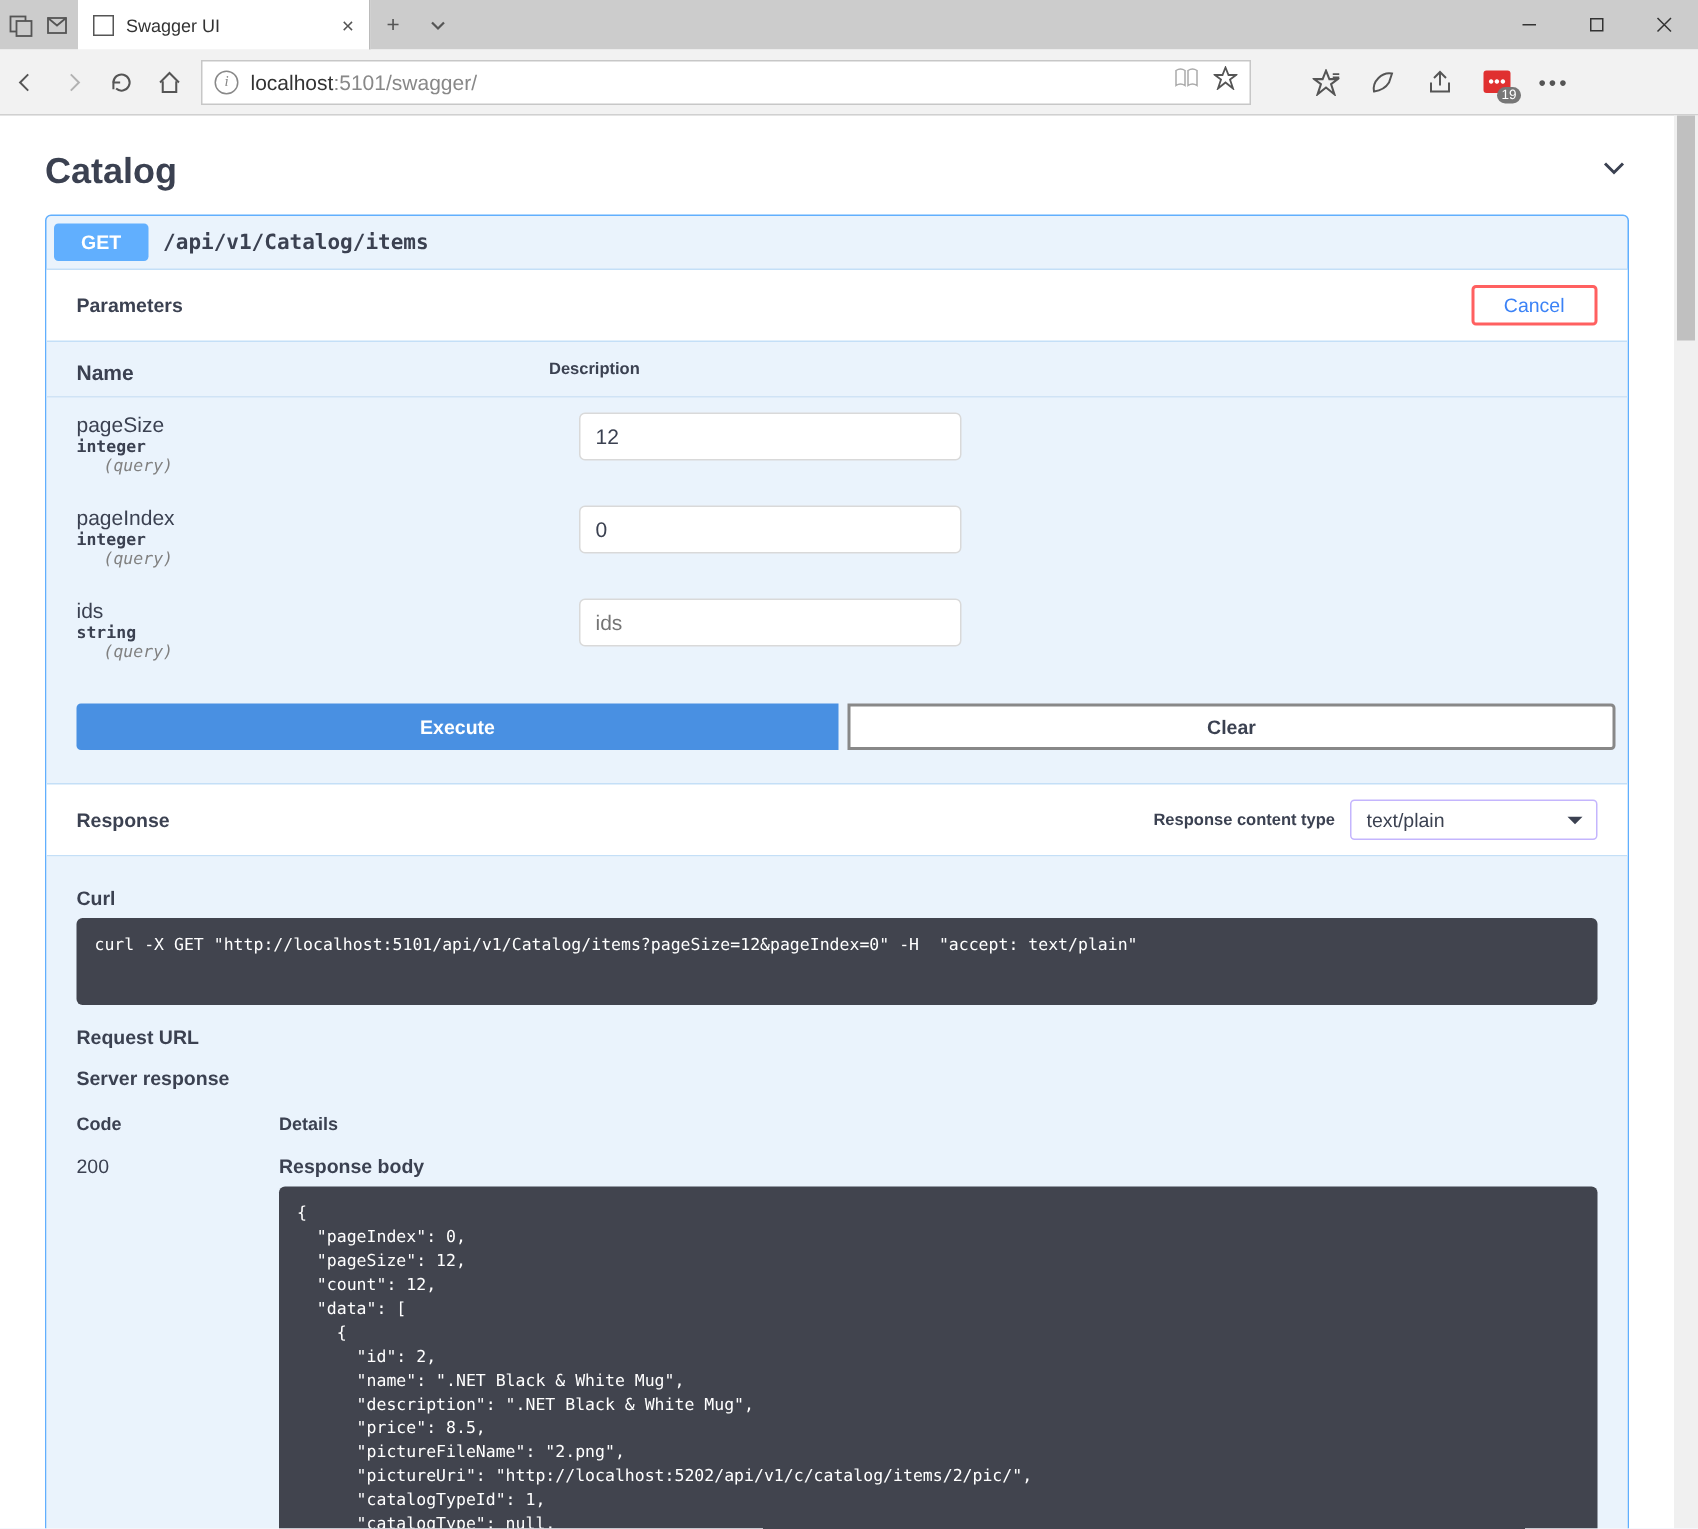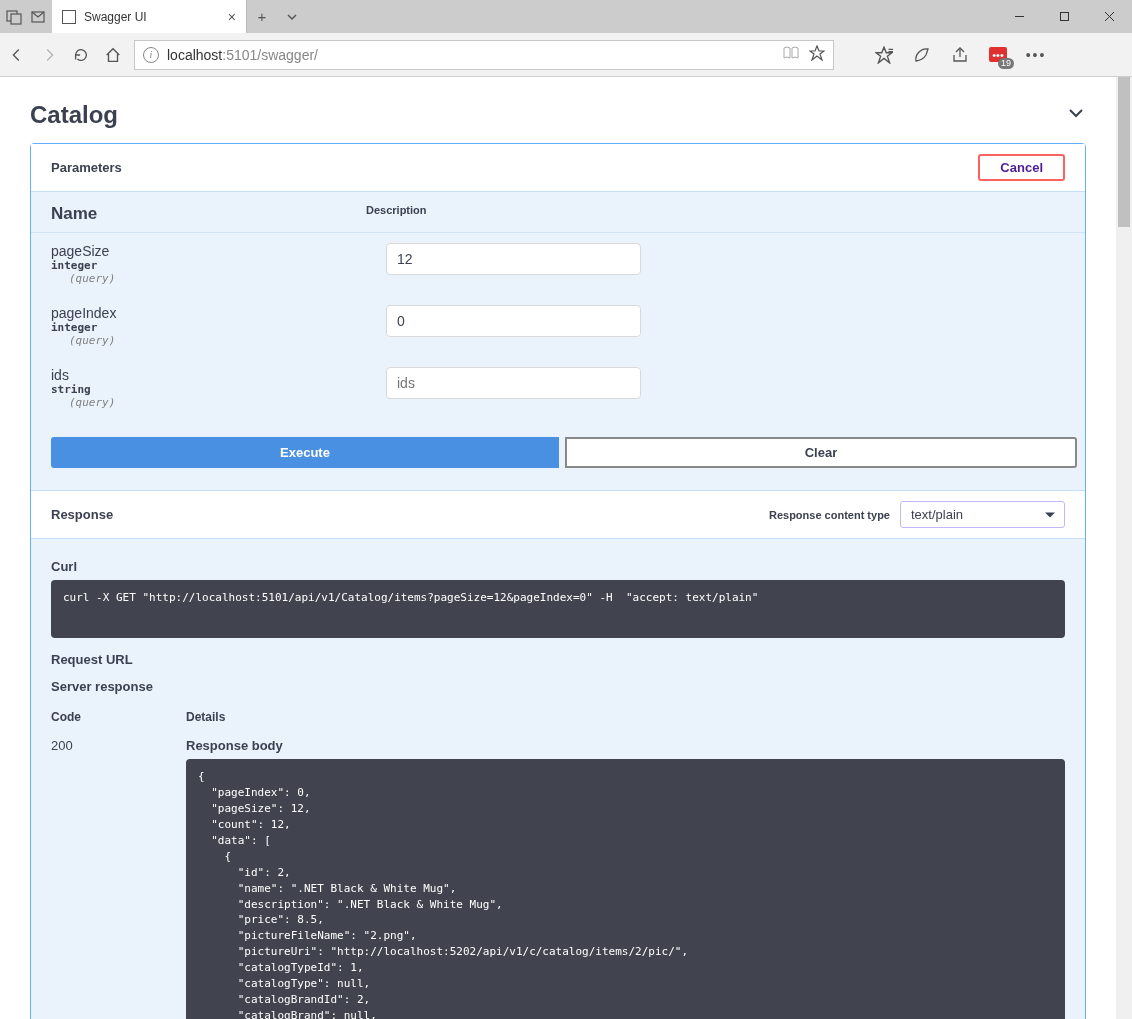--- a/index.html
+++ b/index.html
@@ -44,25 +44,25 @@
 .section-title { font-size: 24px; font-weight: 700; color: #3b4151; }
 .chev-down { font-size: 20px; color: #3b4151; }
 
 .op { border: 1px solid #61affe; border-radius: 4px; background: #eaf3fc; margin-top: 4px; box-shadow: 0 0 0 rgba(0,0,0,0); }
 .op-head { display: flex; align-items: center; padding: 5px; gap: 10px; border-bottom: 1px solid #c4dff7; }
 .method { background: #61affe; color: #fff; font-size: 13px; font-weight: 700; padding: 5px 18px; border-radius: 3px; min-width: 58px; text-align: center; }
 .path { font-family: "Consolas", monospace; font-size: 14px; color: #3b4151; font-weight: 600; }
 
 .params-head { display: flex; align-items: center; justify-content: space-between; padding: 10px 20px; background: #fff; border-bottom: 1px solid #c4dff7; }
 .params-title { font-size: 13px; font-weight: 700; color: #3b4151; }
-.cancel-btn { border: 2px solid #ff6060; color: #4c1d95; background: #fff; font-size: 13px; font-weight: 700; padding: 4px 20px; border-radius: 3px; cursor: pointer; }
+.cancel-btn { border: 2px solid #ff6060; color: #3b82f6; background: #fff; font-size: 13px; font-weight: 400; padding: 4px 20px; border-radius: 3px; cursor: pointer; }
 
 .params-body { background: #eaf3fc; padding: 0; }
 .param-table-head { display: flex; padding: 12px 20px 8px 20px; border-bottom: 1px solid #d0e3f5; }
-.col-name { width: 315px; font-size: 17px; font-weight: 700; color: #3b4151; }
+.col-name { width: 315px; font-size: 14px; font-weight: 700; color: #3b4151; }
 .col-desc { font-size: 11px; font-weight: 700; color: #3b4151; }
 .param-row { display: flex; padding: 10px 20px; }
 .param-name { width: 335px; }
 .pname { font-size: 14px; color: #3b4151; }
 .ptype { font-family: "Consolas", monospace; font-size: 11px; font-weight: 700; color: #3b4151; }
 .ploc { font-family: "Consolas", monospace; font-size: 11px; font-style: italic; color: #808080; margin-left: 18px; }
 .param-input { width: 255px; height: 32px; border: 1px solid #d9d9d9; border-radius: 4px; padding: 0 10px; font-size: 14px; color: #3b4151; background: #fff; }
 
 .exec-row { display: flex; padding: 18px 8px 22px 20px; gap: 6px; }
 .exec-btn { flex: 1; background: #4990e2; color: #fff; border: none; font-size: 13px; font-weight: 700; padding: 8px 0; border-radius: 3px 0 0 3px; cursor: pointer; }
@@ -209,20 +209,24 @@
   <div class="section-head">
     <div class="section-title">Catalog</div>
     <div class="chev-down">
       <svg width="20" height="20" viewBox="0 0 20 20" fill="none" stroke="#3b4151" stroke-width="2">
             <path d="M4 7 L10 13 L16 7"></path>
           </svg>
     </div>
   </div>
 
   <div class="op">
+    <div class="op-head">
+      <span class="method">GET</span>
+      <span class="path">/api/v1/Catalog/items</span>
+    </div>
 
     <div class="params-head">
       <span class="params-title">Parameters</span>
       <button class="cancel-btn">Cancel</button>
     </div>
 
     <div class="params-body">
       <div class="param-table-head">
         <div class="col-name">Name</div>
         <div class="col-desc">Description</div>

